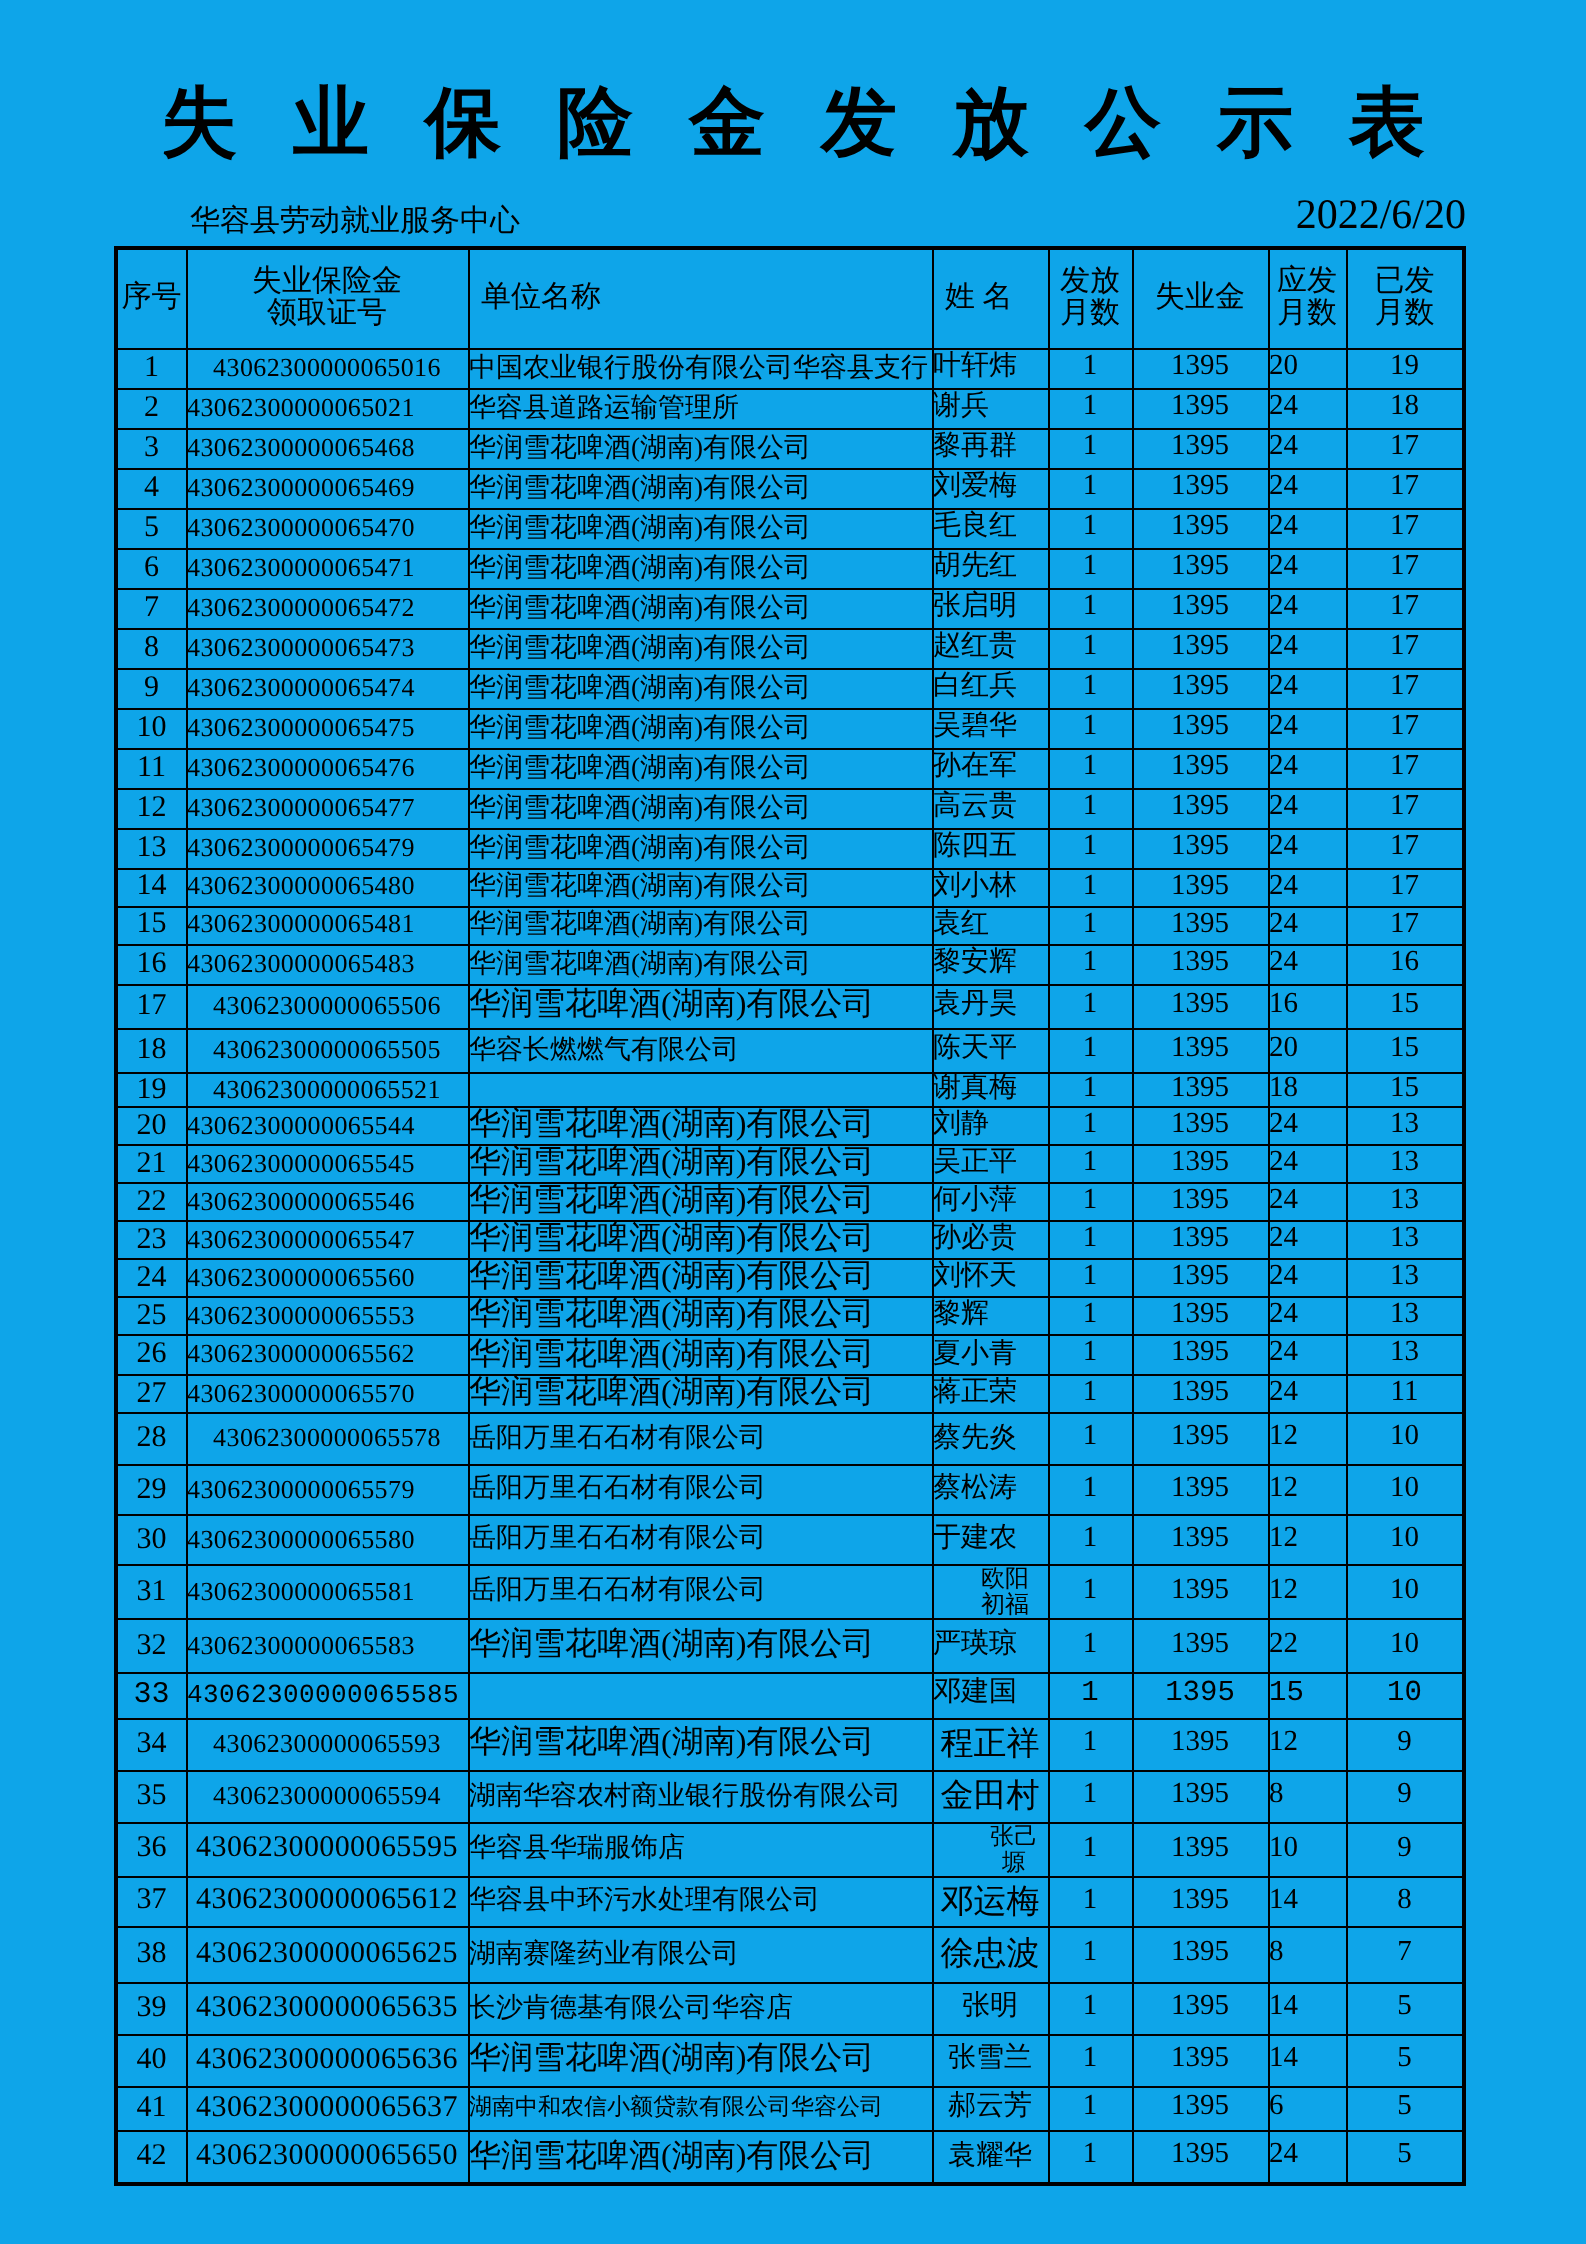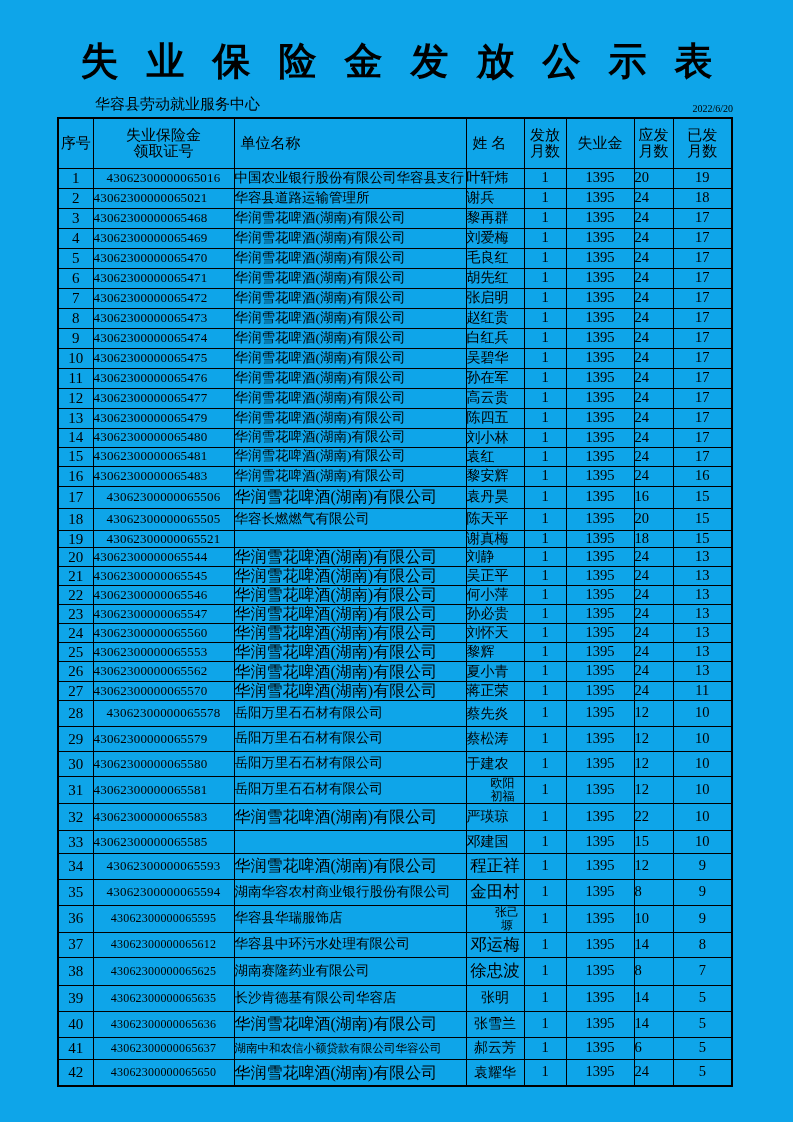--- a/index.html
+++ b/index.html
@@ -10,36 +10,36 @@
     position:relative;box-sizing:border-box;overflow:hidden;
   }
   .title{
     padding-top:36px;text-align:center;font-size:38px;font-weight:bold;
     letter-spacing:28px;text-indent:28px;white-space:nowrap;
   }
   .meta{
     display:flex;justify-content:space-between;align-items:flex-end;
     margin:8px 60px 3px 95px;font-size:15px;
   }
-  .meta .date{font-size:10px;}
+  .meta .date{font-size:21px;}
   table.grid{
     border-collapse:collapse;table-layout:fixed;
     margin-left:57px;width:674px;border:2.5px solid #000;
   }
   .grid th,.grid td{
     border:1.6px solid #000;padding:0;line-height:1.08;overflow:hidden;
     vertical-align:middle;font-weight:normal;
   }
   .grid thead tr{height:50px;}
   .grid th{font-size:15px;white-space:pre-line;text-align:center;}
   .grid th.h-company,.grid th.h-name{text-align:left;padding-left:6px;}
   .c-seq{text-align:center;font-size:15px;}
   .c-cert{font-size:13px;text-align:left;padding-left:3px;letter-spacing:0.2px;}
   .c-cert.center{text-align:center;padding-left:0;}
-  .c-cert.small{font-size:12px;}
+  .c-cert.small{font-size:15px;}
   .c-company{font-size:13.5px;text-align:left;padding-left:5px;}
   .c-company.big{font-size:16px;}
   .c-company.small{font-size:11.5px;}
   .c-name{font-size:14px;text-align:left;padding-left:4px;}
   .c-name.center{text-align:center;padding-left:0;}
   .c-name.small{font-size:12px;padding-left:24px;}
   .c-name.big{font-size:16.5px;}
   .c-pay,.c-amount,.c-paid{text-align:center;font-size:14.5px;}
   .c-due{text-align:left;vertical-align:bottom;padding:0 0 2px 3px;font-size:14.5px;}
 </style>
@@ -395,21 +395,21 @@
         <tr style="height: 27px;">
           <td class="c-seq">32</td>
           <td class="c-cert">43062300000065583</td>
           <td class="c-company big">华润雪花啤酒(湖南)有限公司</td>
           <td class="c-name">严瑛琼</td>
           <td class="c-pay">1</td>
           <td class="c-amount">1395</td>
           <td class="c-due">22</td>
           <td class="c-paid">10</td>
         </tr>
-        <tr style="height: 23px;">
+        <tr style="height: 23px; font-family: Liberation Mono, monospace;">
           <td class="c-seq">33</td>
           <td class="c-cert">43062300000065585</td>
           <td class="c-company"></td>
           <td class="c-name">邓建国</td>
           <td class="c-pay">1</td>
           <td class="c-amount">1395</td>
           <td class="c-due">15</td>
           <td class="c-paid">10</td>
         </tr>
         <tr style="height: 26px;">

